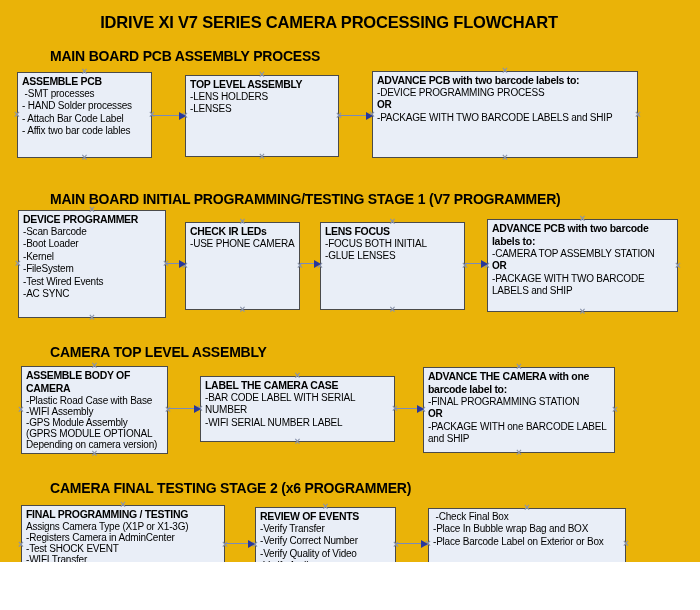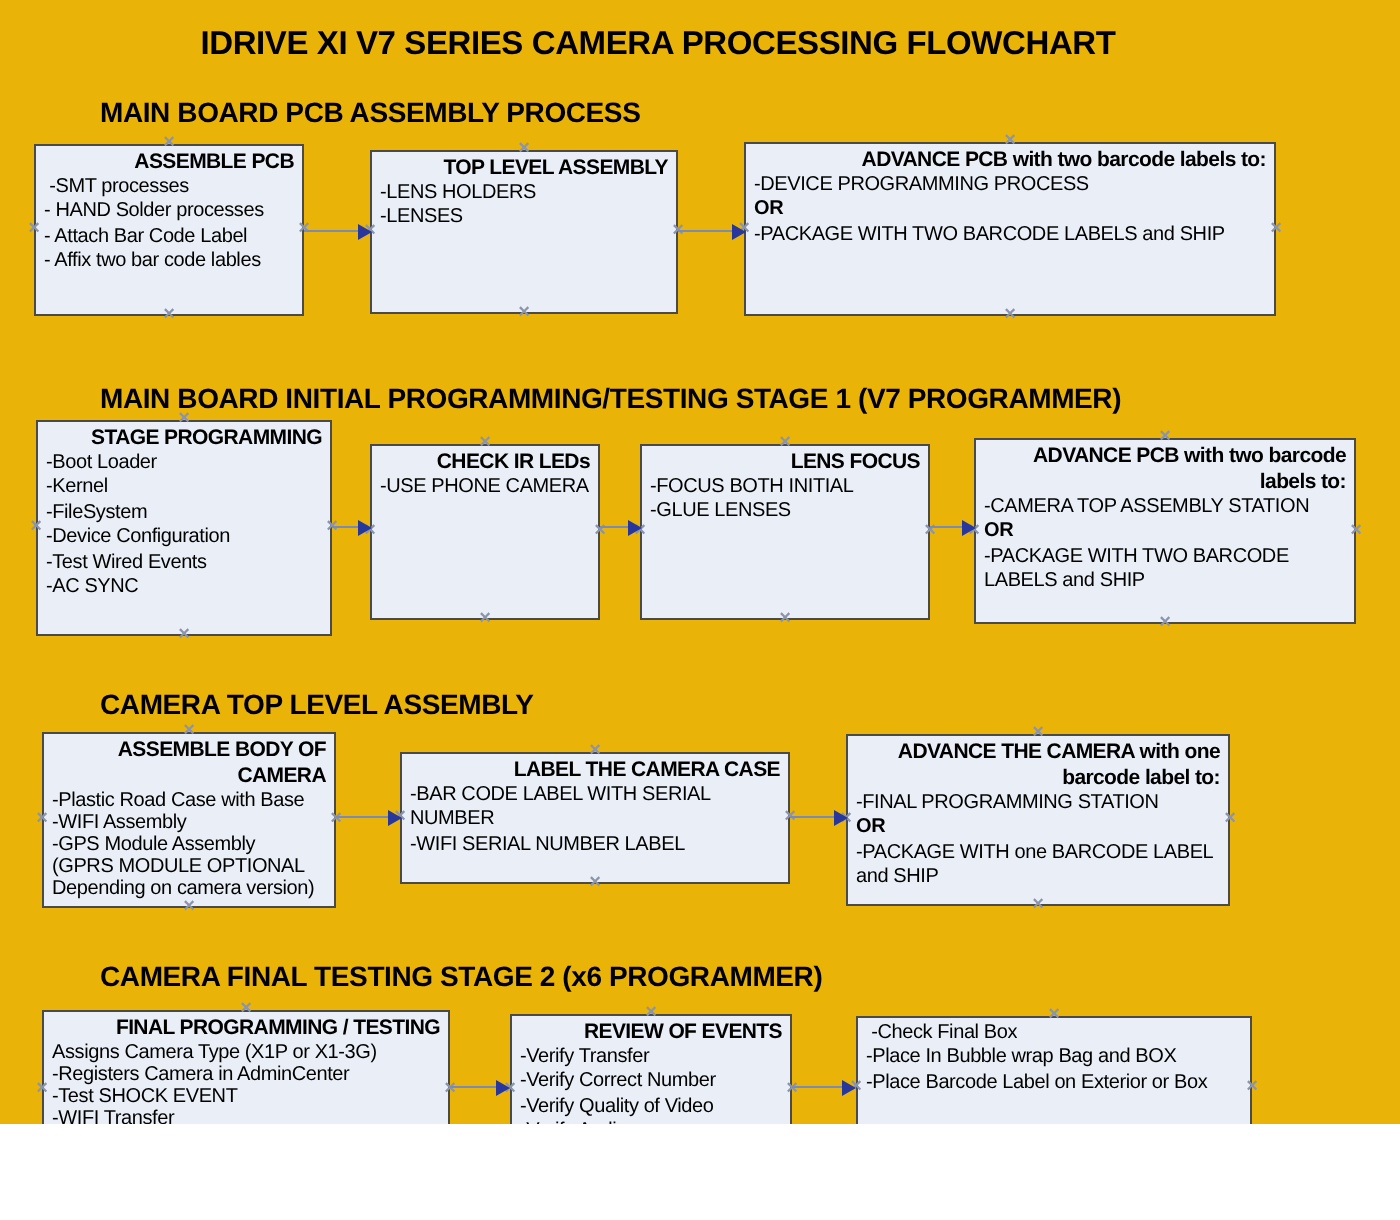--- a/index.html
+++ b/index.html
@@ -3,21 +3,21 @@
 <meta charset="utf-8">
 <style>
   html,body{margin:0;padding:0;background:#fff;}
   .canvas{position:relative;width:700px;height:562px;background:#eab308;
           font-family:"Liberation Sans",sans-serif;color:#000;overflow:hidden;}
   .page-title{position:absolute;top:13px;left:0;width:658px;text-align:center;
           font-size:16.5px;font-weight:bold;letter-spacing:-0.2px;white-space:nowrap;}
   .sec-heading{position:absolute;font-size:14px;font-weight:bold;letter-spacing:-0.2px;white-space:nowrap;padding-left:32px;}
   .fbox{position:absolute;background:#e9eef7;border:1.5px solid #4a4a4a;
         box-sizing:border-box;padding:2px 4px;}
-  .fbox-title{font-size:10.5px;font-weight:bold;line-height:13px;letter-spacing:-0.3px;text-align:right;}
+  .fbox-title{font-size:10.5px;font-weight:bold;line-height:13px;letter-spacing:-0.3px;}
   .fbox-item{font-size:10px;line-height:12.4px;letter-spacing:-0.2px;white-space:pre-wrap;}
   .fbox.compact .fbox-item{line-height:11px;}
   .fbox-item.b{font-weight:bold;}
   .cp{position:absolute;font-size:10px;line-height:6px;font-weight:bold;color:#8a94ab;
       width:8px;height:6px;text-align:center;pointer-events:none;}
   .cp.t{top:-4px;left:50%;margin-left:-4px;}
   .cp.bm{bottom:-4px;left:50%;margin-left:-4px;}
   .cp.l{left:-5px;top:50%;margin-top:-3px;}
   .cp.r{right:-5px;top:50%;margin-top:-3px;}
   .conn{position:absolute;height:10px;}
@@ -72,25 +72,25 @@
     <span class="head"></span>
   </div>
   <div class="conn" style="left:339px;top:111px;width:34px">
     <span class="line"></span>
     <span class="head"></span>
   </div>
 
   <div class="sec-heading" style="left:18px;top:191px">MAIN BOARD INITIAL PROGRAMMING/TESTING STAGE 1 (V7 PROGRAMMER)</div>
 
   <div class="fbox" style="left:18px;top:210px;width:148px;height:108px">
-    <div class="fbox-title">STAGE PROGRAMMING</div>
+    <div class="fbox-title">DEVICE PROGRAMMER</div>
+    <div class="fbox-item">-Scan Barcode</div>
     <div class="fbox-item">-Boot Loader</div>
     <div class="fbox-item">-Kernel</div>
     <div class="fbox-item">-FileSystem</div>
-    <div class="fbox-item">-Device Configuration</div>
     <div class="fbox-item">-Test Wired Events</div>
     <div class="fbox-item">-AC SYNC</div>
     <span class="cp t">×</span>
     <span class="cp bm">×</span>
     <span class="cp l">×</span>
     <span class="cp r">×</span>
   </div>
 
   <div class="fbox" style="left:185px;top:222px;width:115px;height:88px">
     <div class="fbox-title">CHECK IR LEDs</div>

